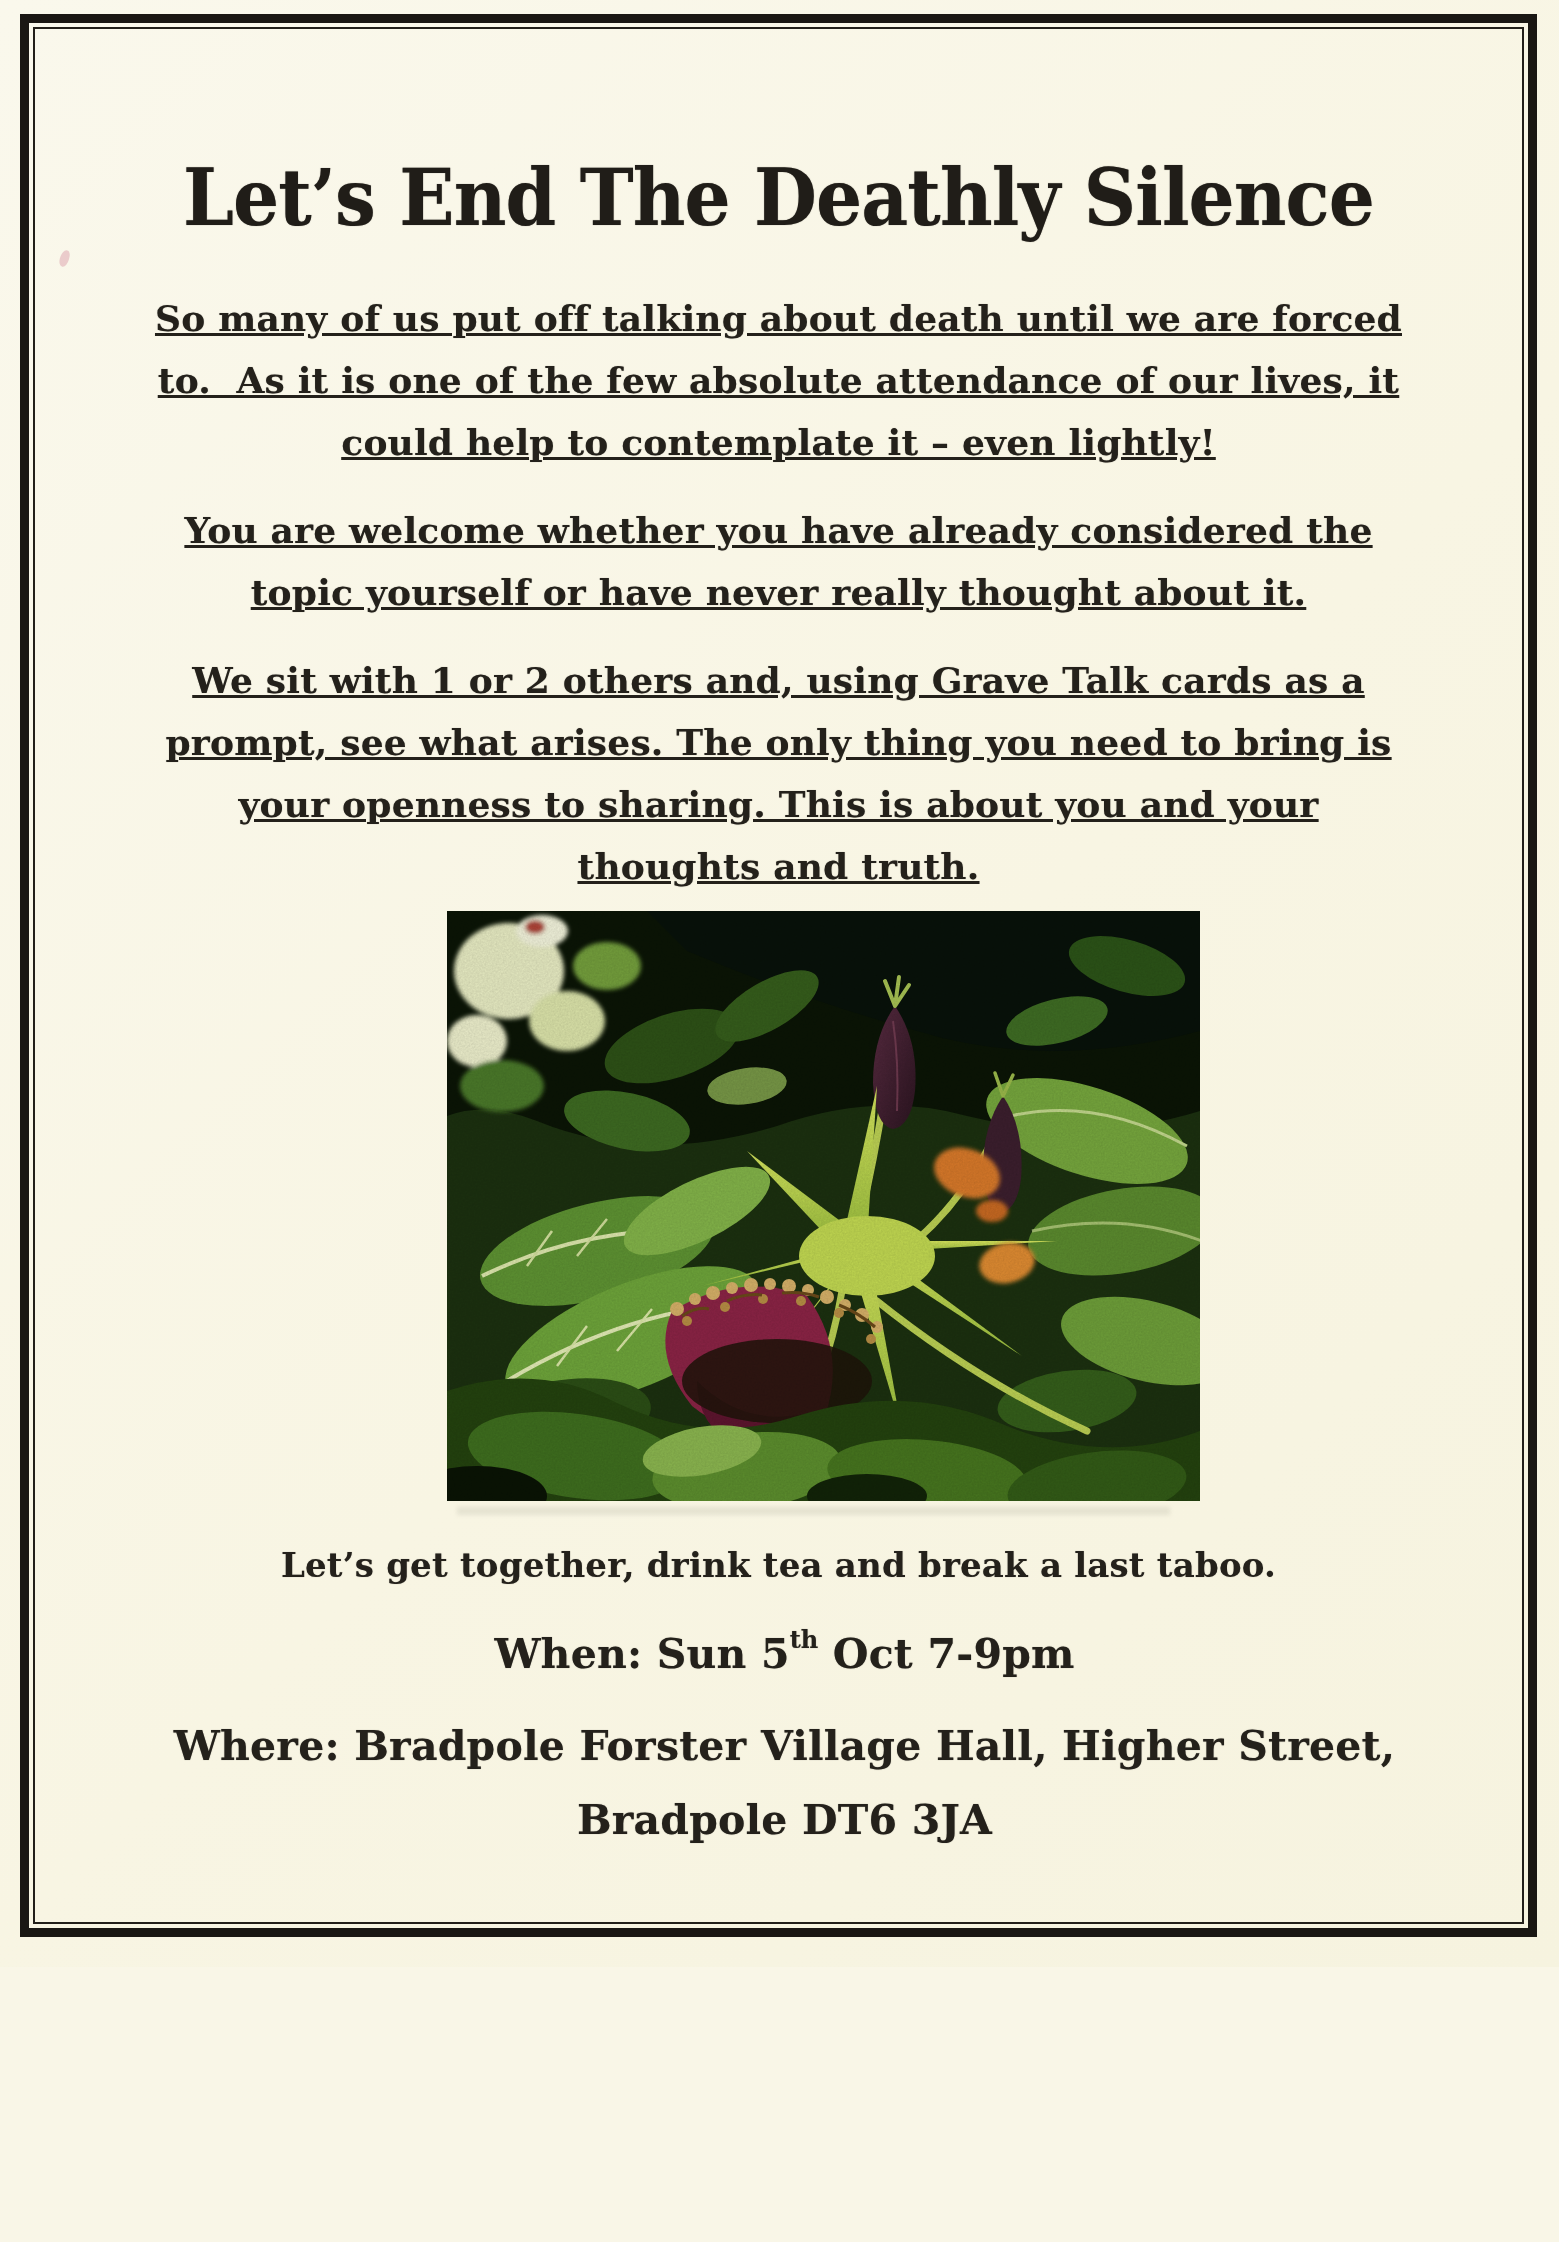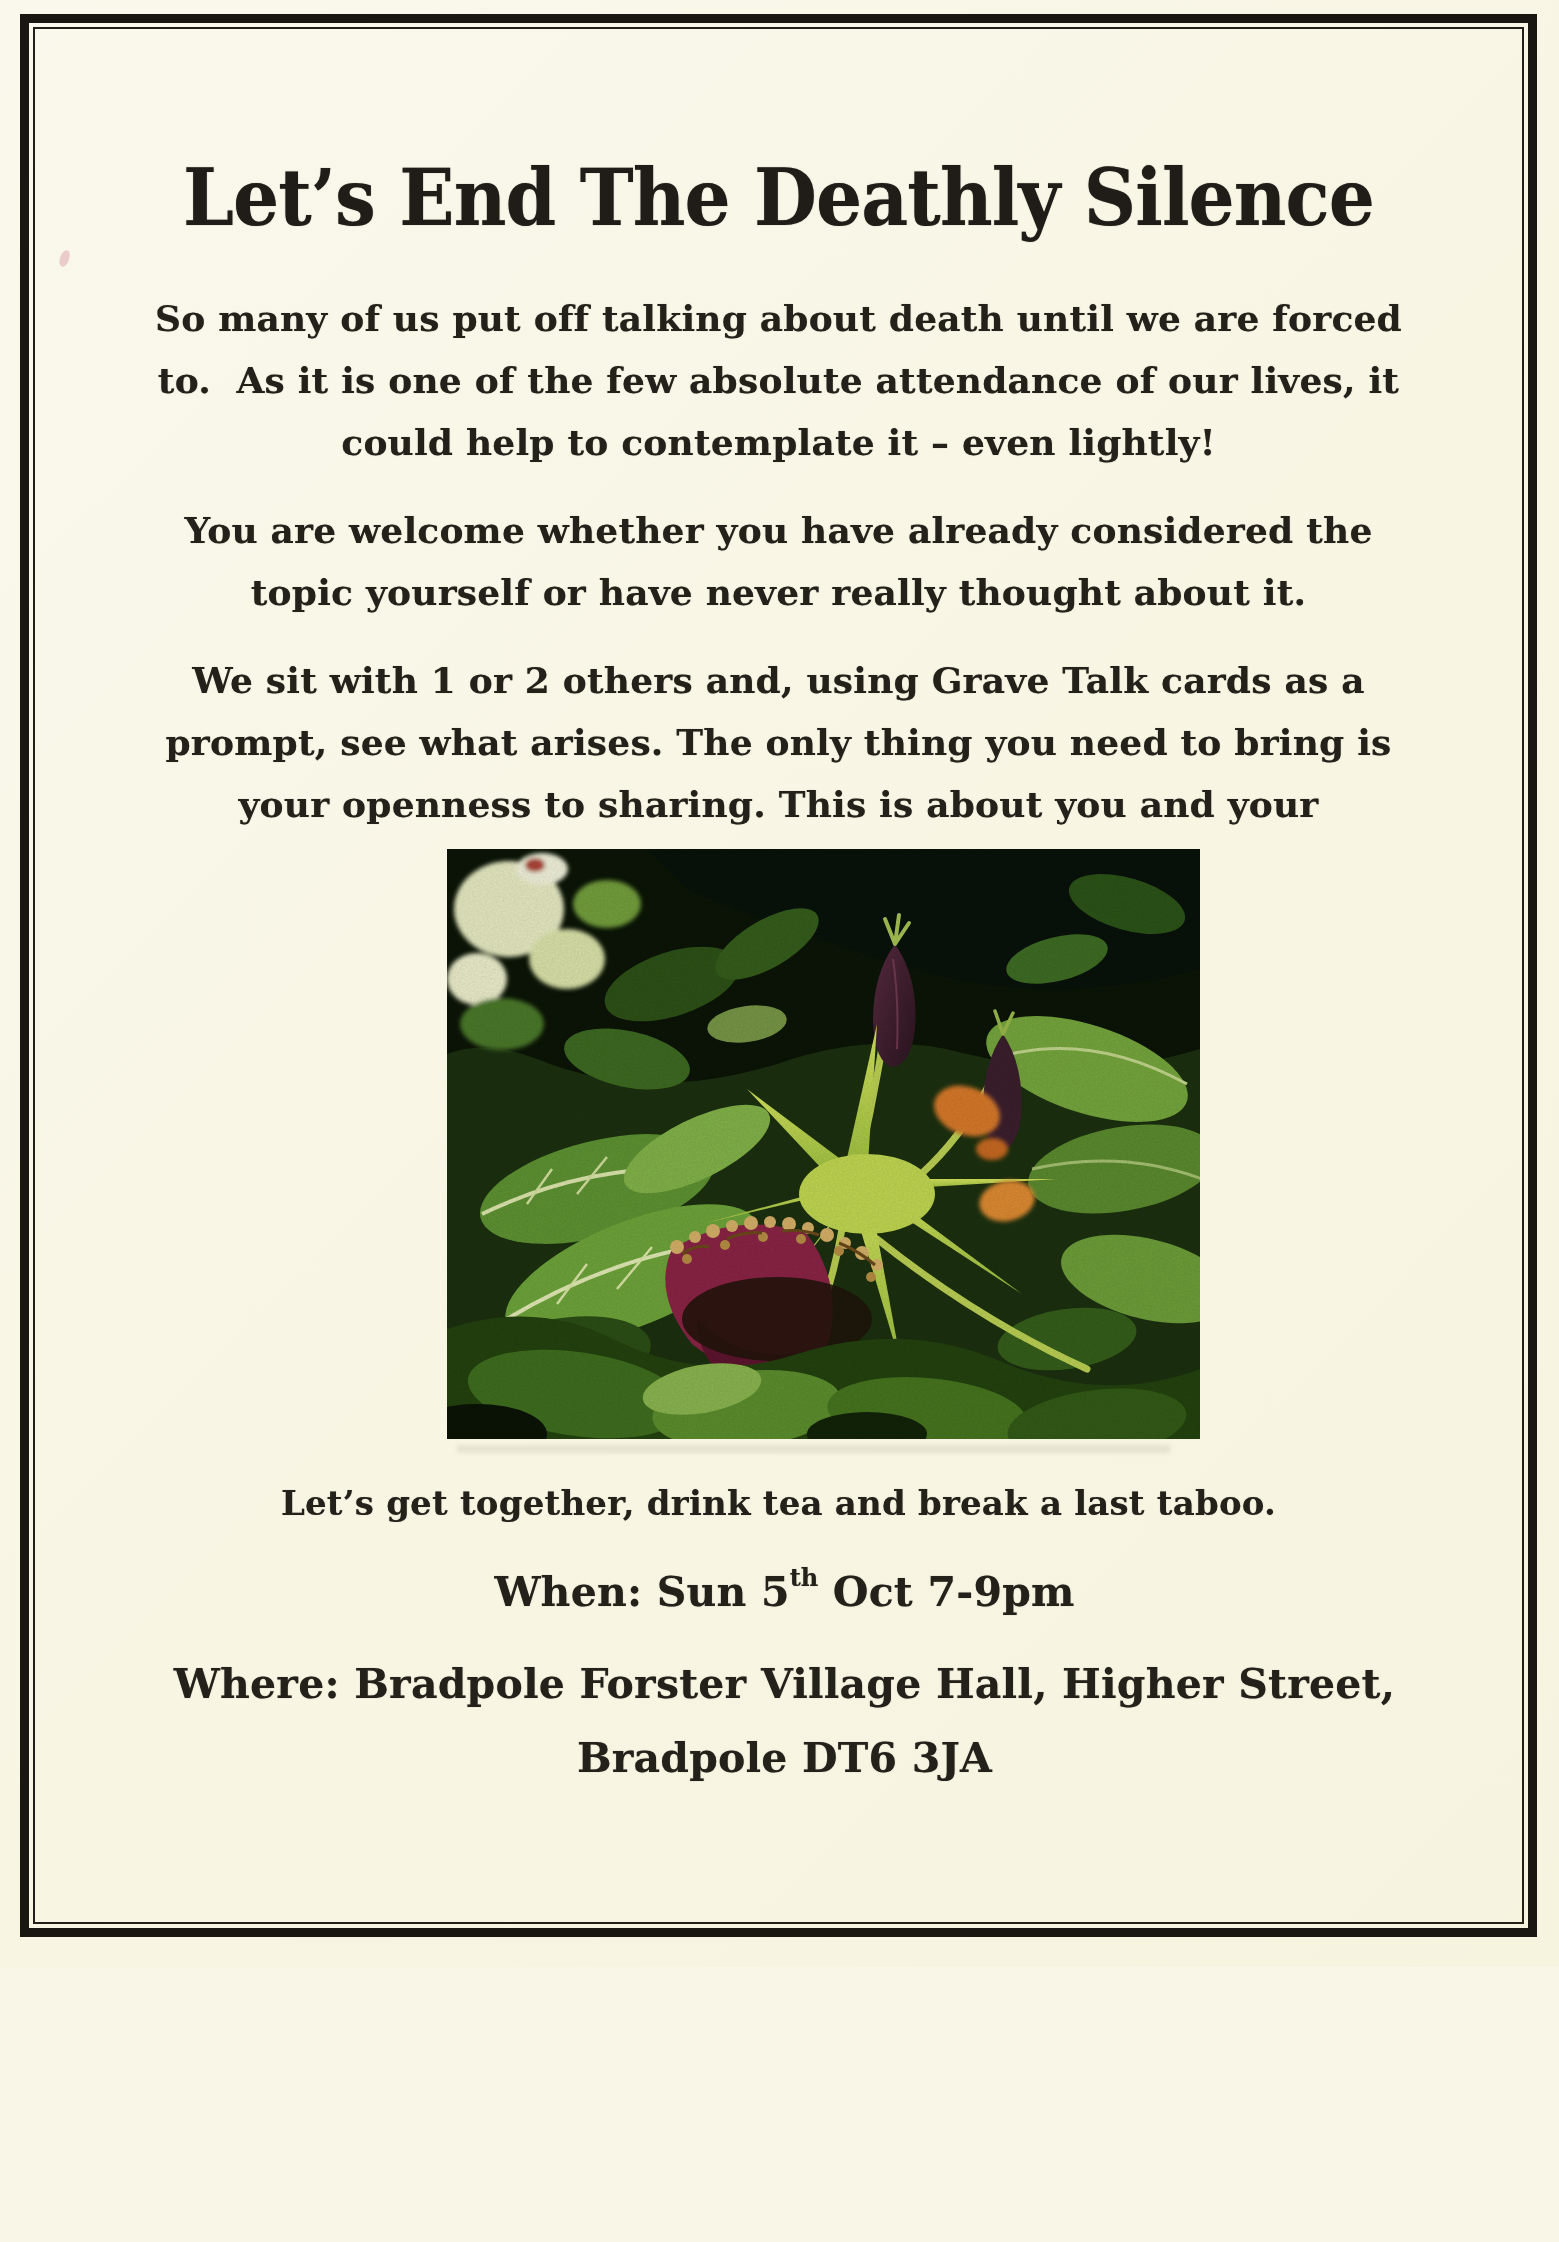--- a/index.html
+++ b/index.html
@@ -40,20 +40,21 @@
     transform: scaleX(.93);
     color: #201d18;
     text-shadow: 0 0 1px rgba(32,29,24,.55);
   }
   .para {
     font-size: 36px;
     line-height: 62px;
     letter-spacing: .2px;
     padding: 0 95px;
     text-shadow: 0 0 1px rgba(32,29,24,.4);
+    text-decoration: underline;
   }
   .para-1 { margin-top: 48px; }
   .para-2 { margin-top: 26px; }
   .para-3 { margin-top: 26px; }
   .line { display: block; white-space: pre-wrap; }
   .photo-wrap {
     position: relative;
     width: 753px; height: 590px;
     margin: 14px auto 0;
     margin-left: 412px; 
@@ -117,20 +118,21 @@
 
         <div class="para para-2">
           <span class="line">You are welcome whether you have already considered the</span>
           <span class="line">topic yourself or have never really thought about it.</span>
         </div>
 
         <div class="para para-3">
           <span class="line">We sit with 1 or 2 others and, using Grave Talk cards as a</span>
           <span class="line">prompt, see what arises. The only thing you need to bring is</span>
           <span class="line">your openness to sharing. This is about you and your</span>
+          <span class="line">thoughts and truth.</span>
         </div>
 
         <div class="photo-wrap">
           <svg viewBox="0 0 753 590" preserveAspectRatio="none" role="img" aria-label="Rose bush with sunlit green leaves, two dark maroon buds, yellow-green sepals and a fading crimson flower">
             <defs>
               <linearGradient id="budg" x1="0" y1="0" x2="1" y2="1">
                 <stop offset="0" stop-color="#5a2c42"></stop>
                   <stop offset="1" stop-color="#2c1521"></stop>
               </linearGradient>
               <linearGradient id="sepg" x1="0" y1="0" x2="0" y2="1">

